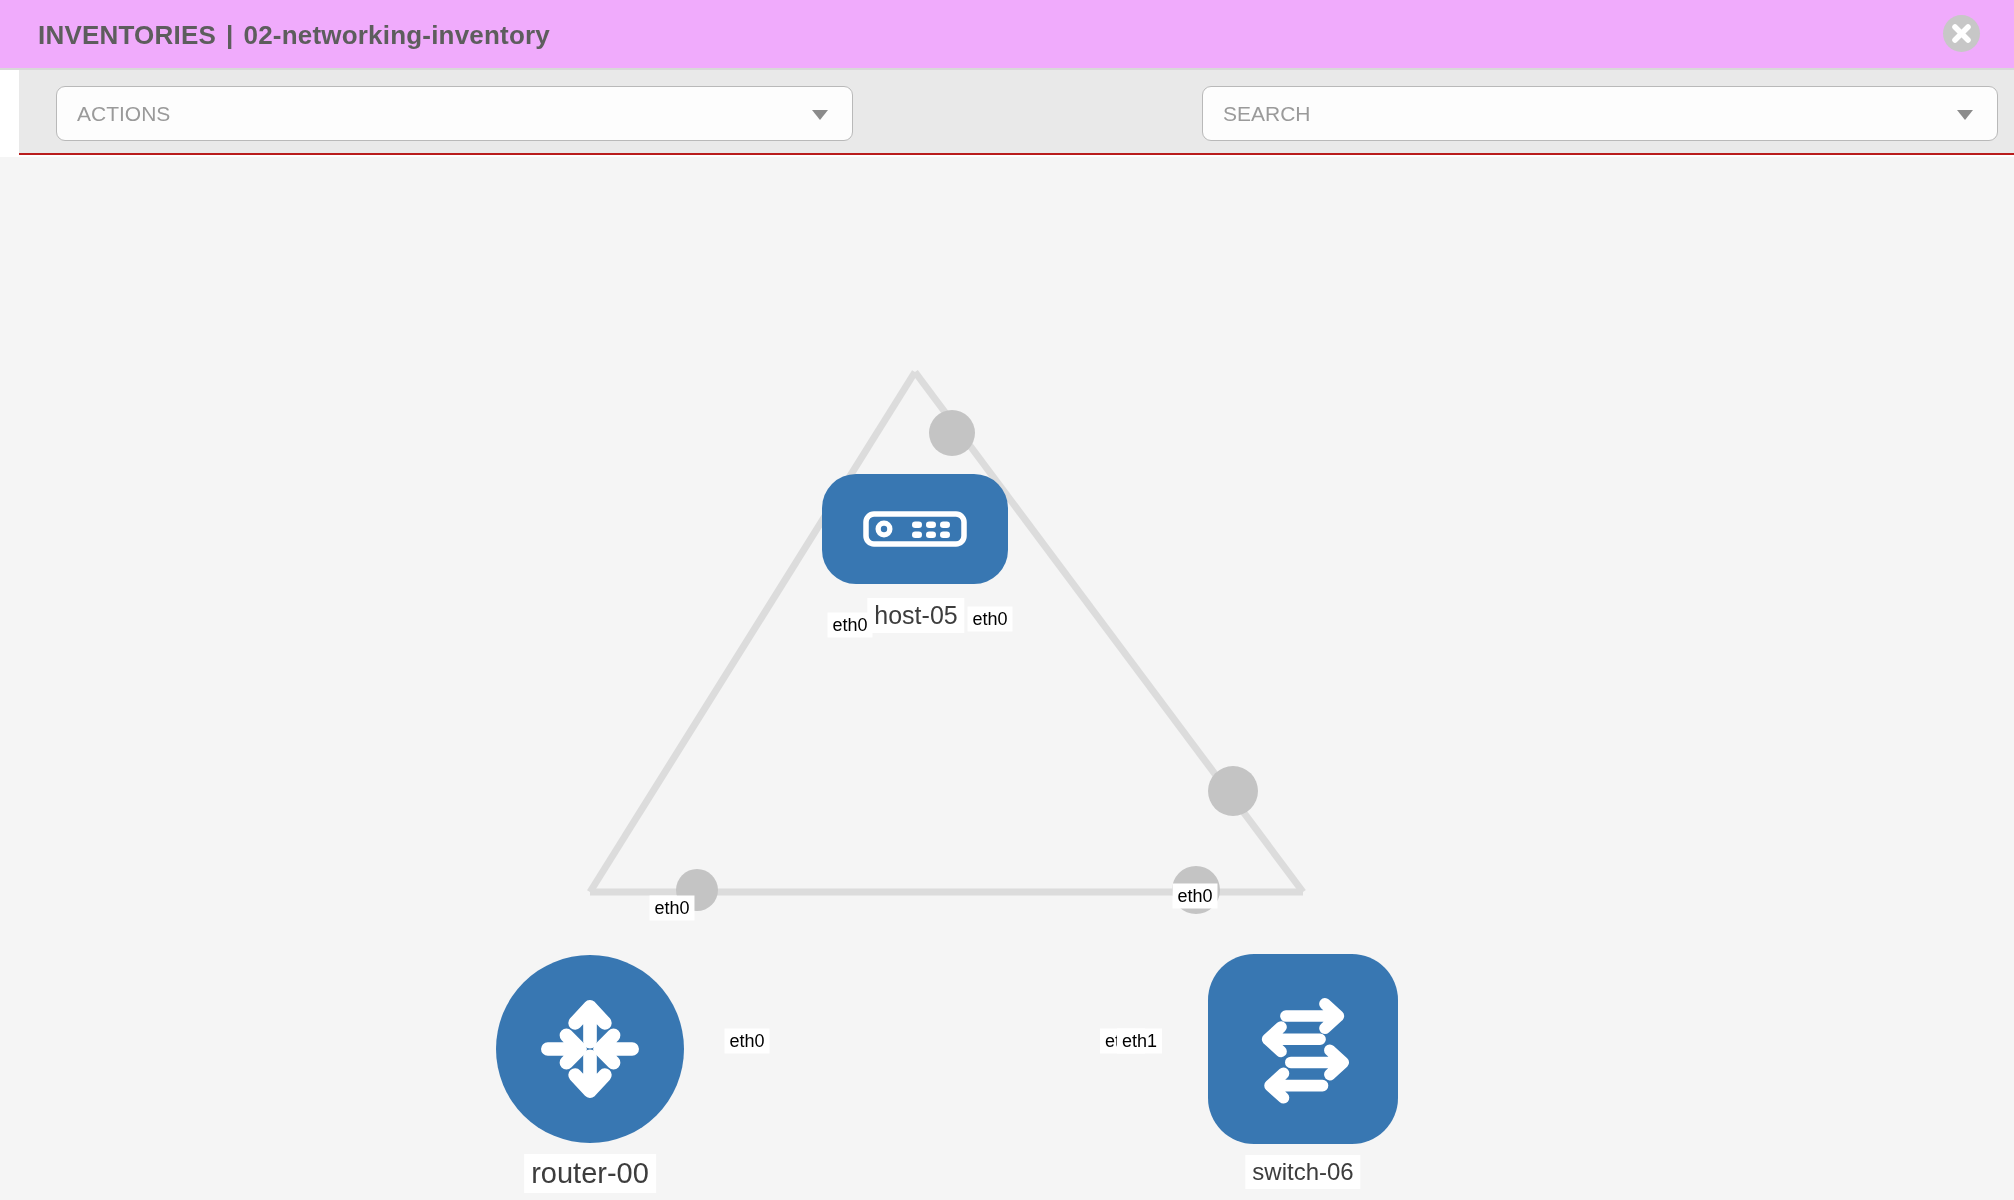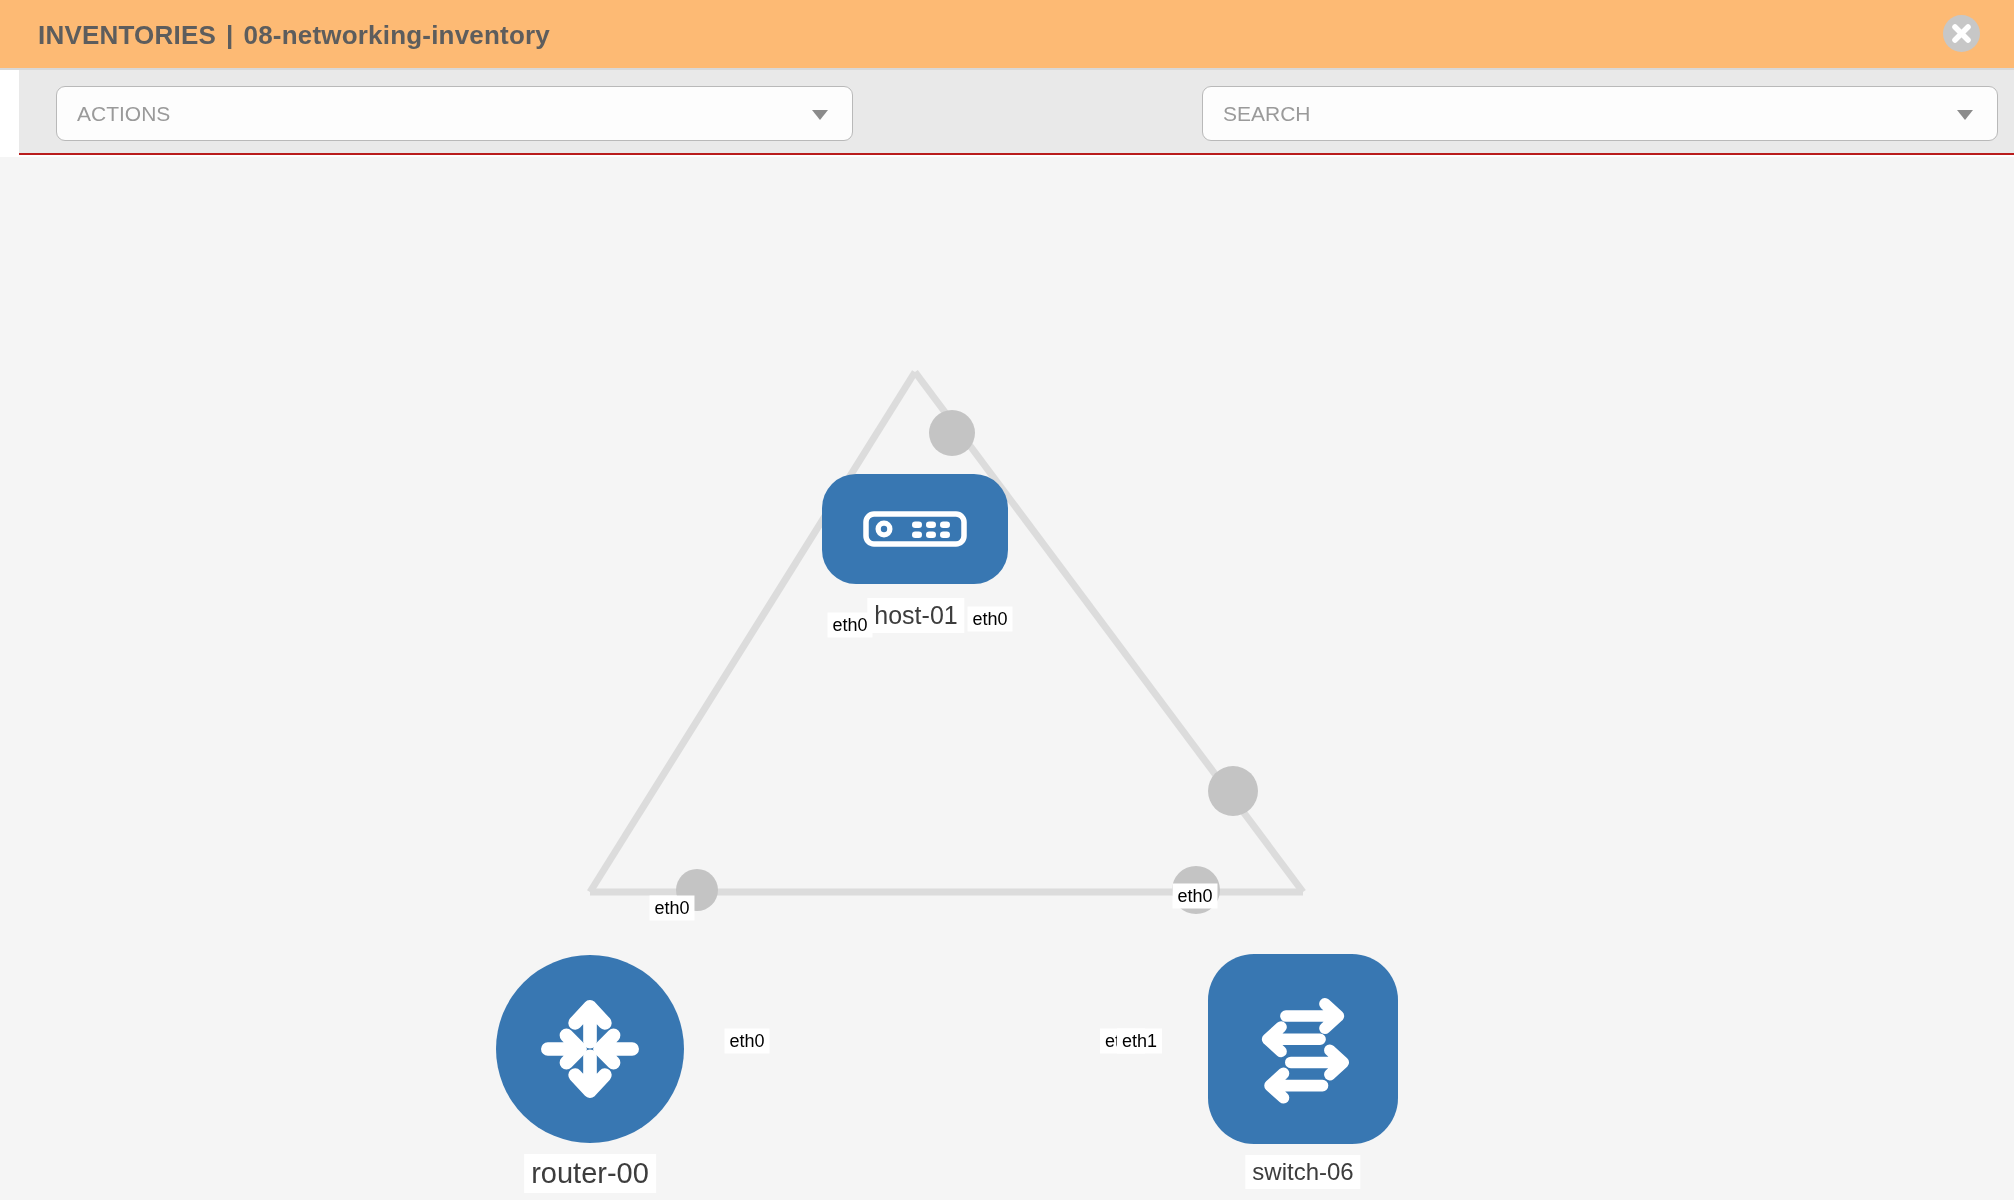--- a/index.html
+++ b/index.html
@@ -5,21 +5,21 @@
   * { margin: 0; padding: 0; box-sizing: border-box; }
   html, body { width: 2014px; height: 1200px; overflow: hidden; }
   body {
     font-family: "Liberation Sans", sans-serif;
     background: #ffffff;
     position: relative;
   }
   
   .header {
     position: absolute; left: 0; top: 0; width: 2014px; height: 70px;
-    background: #fdba74; border-bottom: 2px solid #d8d8d8;
+    background: #f0abfc; border-bottom: 2px solid #d8d8d8;
   }
   .page-title {
     position: absolute; left: 38px; top: 0; height: 70px;
     display: flex; align-items: center;
     font-size: 26px; font-weight: bold; color: #5d5d5d; letter-spacing: 0.2px;
   }
   .page-title .sep { margin: 0 10px; color: #5d5d5d; }
   .close-btn {
     position: absolute; left: 1943px; top: 15px; width: 37px; height: 37px;
     border-radius: 50%; background: #c7c7c7; cursor: pointer;
@@ -81,21 +81,21 @@
   .if-e6 { left: 1100px; top: 884px; z-index: 5; }
   .if-e7 { left: 1117px; top: 884px; z-index: 6; }
 </style>
 </head>
 <body>
 
 <div class="header">
   <div class="page-title">
     <span>INVENTORIES</span>
     <span class="sep">|</span>
-    <span>08-networking-inventory</span>
+    <span>02-networking-inventory</span>
   </div>
   <div class="close-btn">
     <svg width="21" height="21" viewBox="0 0 21 21">
       <line x1="4" y1="4" x2="17" y2="17" stroke="#ffffff" stroke-width="5.5" stroke-linecap="round"></line>
       <line x1="17" y1="4" x2="4" y2="17" stroke="#ffffff" stroke-width="5.5" stroke-linecap="round"></line>
     </svg>
   </div>
 </div>
 
 <div class="toolbar">
@@ -169,21 +169,21 @@
     <svg width="122" height="122" viewBox="0 0 100 100">
       <g stroke="#ffffff" stroke-width="9.5" stroke-linecap="round" stroke-linejoin="round" fill="none">
         <path d="M36 23 L78 23 M68 13 L79 23 L68 33"></path>
         <path d="M64 42 L22 42 M32 32 L21 42 L32 52"></path>
         <path d="M40 61 L82 61 M72 51 L83 61 L72 71"></path>
         <path d="M66 80 L24 80 M34 70 L23 80 L34 90"></path>
       </g>
     </svg>
   </div>
 
-  <div class="node-label lbl-host">host-01</div>
+  <div class="node-label lbl-host">host-05</div>
   <div class="node-label lbl-router">router-00</div>
   <div class="node-label lbl-switch">switch-06</div>
 
   <div class="if-label if-e1">eth0</div>
   <div class="if-label if-e2">eth0</div>
   <div class="if-label if-e3">eth0</div>
   <div class="if-label if-e4">eth0</div>
   <div class="if-label if-e5">eth0</div>
   <div class="if-label if-left-anchor if-e6">eth0</div>
   <div class="if-label if-left-anchor if-e7">eth1</div>

